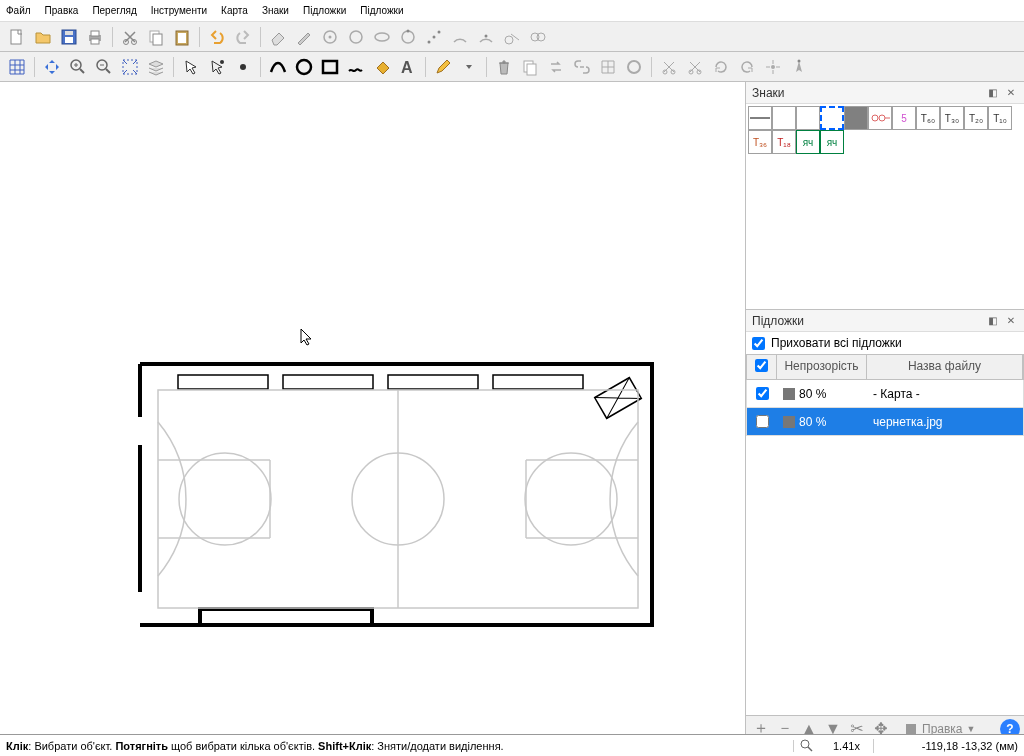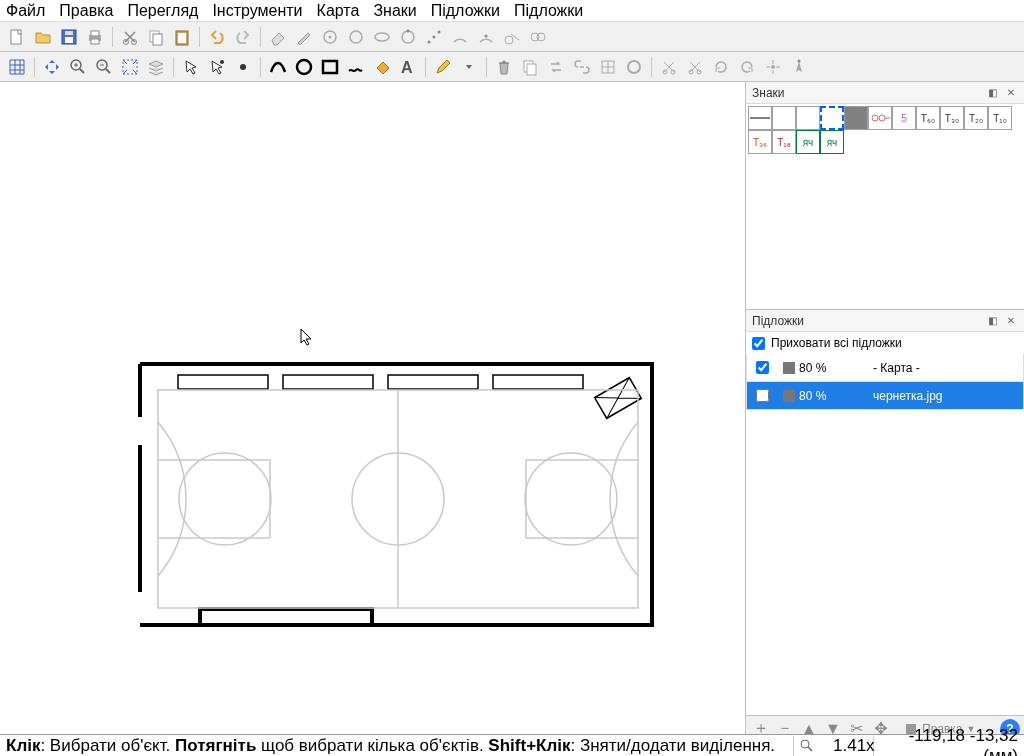--- a/index.html
+++ b/index.html
@@ -1,19 +1,19 @@
 <!DOCTYPE html>
 <html><head>
 <meta charset="utf-8">
 <style>
 * { box-sizing: border-box; margin: 0; padding: 0; font-family: "Segoe UI", Tahoma, sans-serif; }
 html, body { width: 1024px; height: 756px; overflow: hidden; background: #fff; }
 
 
-.menubar { height: 22px; background: #fff; display: flex; align-items: center; padding: 0 6px; font-size: 16px; color: #000; border-bottom: 1px solid #ddd; }
+.menubar { height: 22px; background: #fff; display: flex; align-items: center; padding: 0 6px; font-size: 10px; color: #000; border-bottom: 1px solid #ddd; }
 .menubar span { margin-right: 14px; cursor: default; }
 
 
 .toolbar { background: #f0f0f0; border-bottom: 1px solid #c0c0c0; display: flex; align-items: center; padding: 2px 4px; flex-wrap: wrap; }
 .toolbar-row1 { height: 30px; }
 .toolbar-row2 { height: 30px; }
 .tb-btn { width: 24px; height: 24px; margin: 1px; display: flex; align-items: center; justify-content: center; border: 1px solid transparent; border-radius: 2px; }
 .tb-sep { width: 1px; height: 20px; background: #c8c8c8; margin: 0 4px; }
 .tb-btn svg { display: block; }
 
@@ -52,21 +52,21 @@
 .lt-chk { width:30px; display:flex; justify-content:center; }
 .lt-op { width:90px; display:flex; align-items:center; gap:4px; }
 .lt-op .sw { width:12px; height:12px; background:#777; }
 .lt-name { flex:1; }
 .layers-footer { margin-top:auto; height:26px; background:#f0f0f0; border-top:1px solid #c0c0c0; display:flex; align-items:center; padding:0 4px; gap:2px; }
 .lf-btn { width:22px; height:22px; display:flex; align-items:center; justify-content:center; color:#888; }
 .lf-edit { margin-left:4px; padding:0 6px; color:#888; display:flex; align-items:center; gap:4px; font-size:12px; }
 .lf-help { margin-left:auto; width:20px; height:20px; border-radius:10px; background:#2a7fff; color:#fff; display:flex; align-items:center; justify-content:center; font-size:12px; font-weight:bold;}
 
 
-.statusbar { position:absolute; bottom:0; left:0; right:0; height:22px; border-top:1px solid #999; display:flex; align-items:center; font-size:17px; background:#fff; }
+.statusbar { position:absolute; bottom:0; left:0; right:0; height:22px; border-top:1px solid #999; display:flex; align-items:center; font-size:11px; background:#fff; }
 .status-left { flex:1; padding:0 6px; white-space:nowrap; overflow:hidden; text-overflow:ellipsis; border-right:1px solid #ccc; }
 .status-left b { font-weight:bold; }
 .status-zoom { width:80px; padding:0 6px; border-right:1px solid #ccc; display:flex; align-items:center; gap:19px; }
 .status-zoom svg { flex-shrink:0; }
 .status-coord { width:150px; padding:0 6px; text-align:right; }
 
 
 .cursor-arrow { position:absolute; left:300px; top:246px; }
 
 </style>
@@ -468,20 +468,25 @@
       <div class="panel-header">
         <span class="title">Підложки</span>
         <span class="ctrl">◧</span>
         <span class="ctrl">✕</span>
       </div>
       <div class="layers-header-row">
         <input type="checkbox" checked="" style="">
         <span>Приховати всі підложки</span>
       </div>
       <div class="layers-table">
+        <div class="lt-head">
+          <div class="lt-col-chk"><input type="checkbox" checked="" style=""></div>
+          <div class="lt-col-op">Непрозорість</div>
+          <div class="lt-col-name">Назва файлу</div>
+        </div>
         <div class="lt-row">
           <div class="lt-chk">
               <input type="checkbox" checked="" style="">
             </div>
           <div class="lt-op">
               <span class="sw"></span>
               <span>80 %</span>
             </div>
           <div class="lt-name">- Карта -</div>
         </div>

